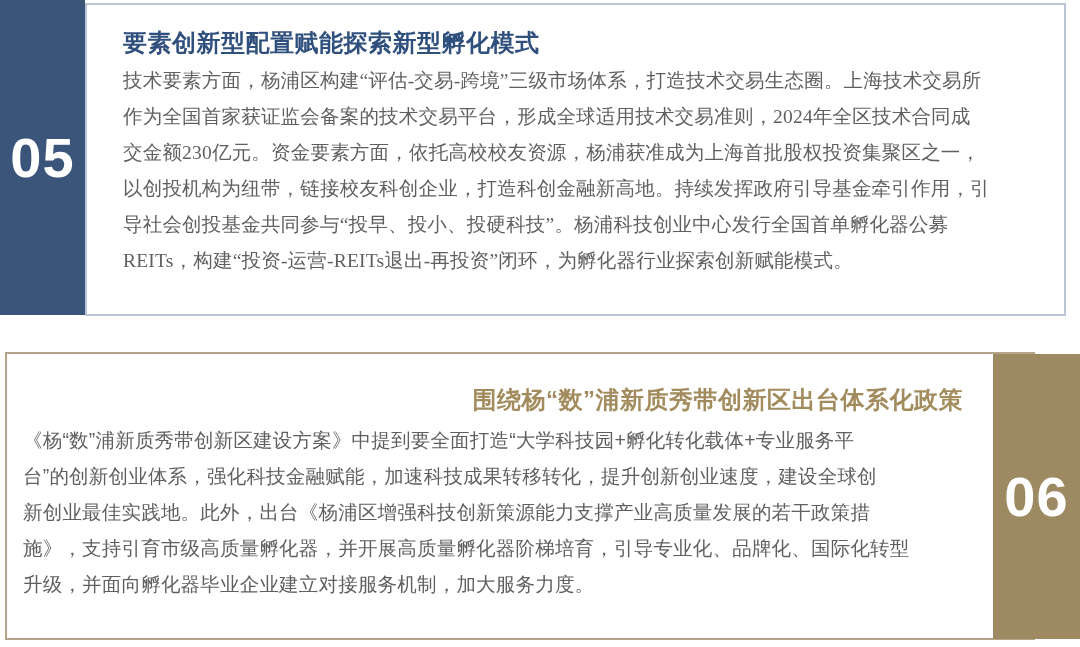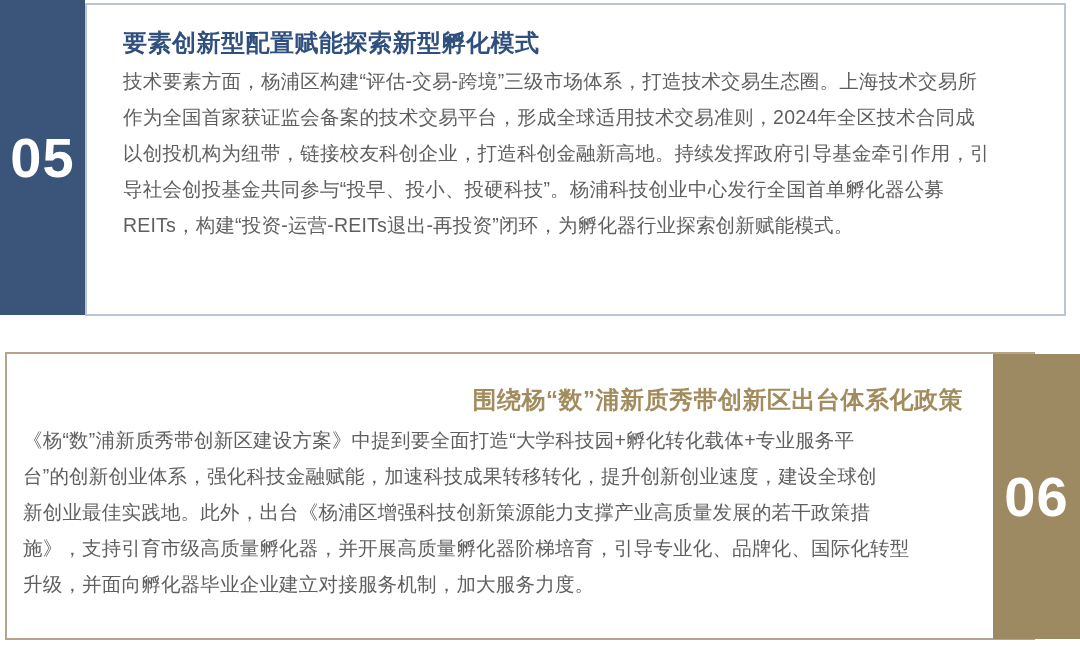--- a/index.html
+++ b/index.html
@@ -8,20 +8,21 @@
     font-family:"Liberation Sans","DejaVu Sans",sans-serif;
     overflow:hidden;
   }
   .abs{position:absolute;}
 
   
   .card-05{
     left:85px;top:3px;width:981px;height:313px;
     background:#ffffff;border:2px solid #bac6d6;box-sizing:border-box;
     padding:22px 36px 0 36px;
+    font-family:Liberation Serif, serif;
   }
   .num-block-05{
     left:0;top:0;width:85px;height:315px;background:#3a547a;
     display:flex;align-items:center;justify-content:center;
     color:#ffffff;font-size:56px;font-weight:700;letter-spacing:1px;
   }
   .title-05{
     color:#2f4f7d;font-size:24px;font-weight:700;line-height:32px;
     letter-spacing:0.5px;text-align:left;white-space:nowrap;
   }
@@ -51,20 +52,21 @@
   }
 </style>
 </head>
 <body>
 
 <div class="abs card-05">
   <div class="title-05">要素创新型配置赋能探索新型孵化模式</div>
   <div class="para para-05">
       <div class="body-line">技术要素方面，杨浦区构建“评估-交易-跨境”三级市场体系，打造技术交易生态圈。上海技术交易所</div>
       <div class="body-line">作为全国首家获证监会备案的技术交易平台，形成全球适用技术交易准则，2024年全区技术合同成</div>
+      <div class="body-line">交金额230亿元。资金要素方面，依托高校校友资源，杨浦获准成为上海首批股权投资集聚区之一，</div>
       <div class="body-line">以创投机构为纽带，链接校友科创企业，打造科创金融新高地。持续发挥政府引导基金牵引作用，引</div>
       <div class="body-line">导社会创投基金共同参与“投早、投小、投硬科技”。杨浦科技创业中心发行全国首单孵化器公募</div>
       <div class="body-line">REITs，构建“投资-运营-REITs退出-再投资”闭环，为孵化器行业探索创新赋能模式。</div>
     </div>
 </div>
 
 <div class="abs num-block-05">
   <span>05</span>
 </div>
 

